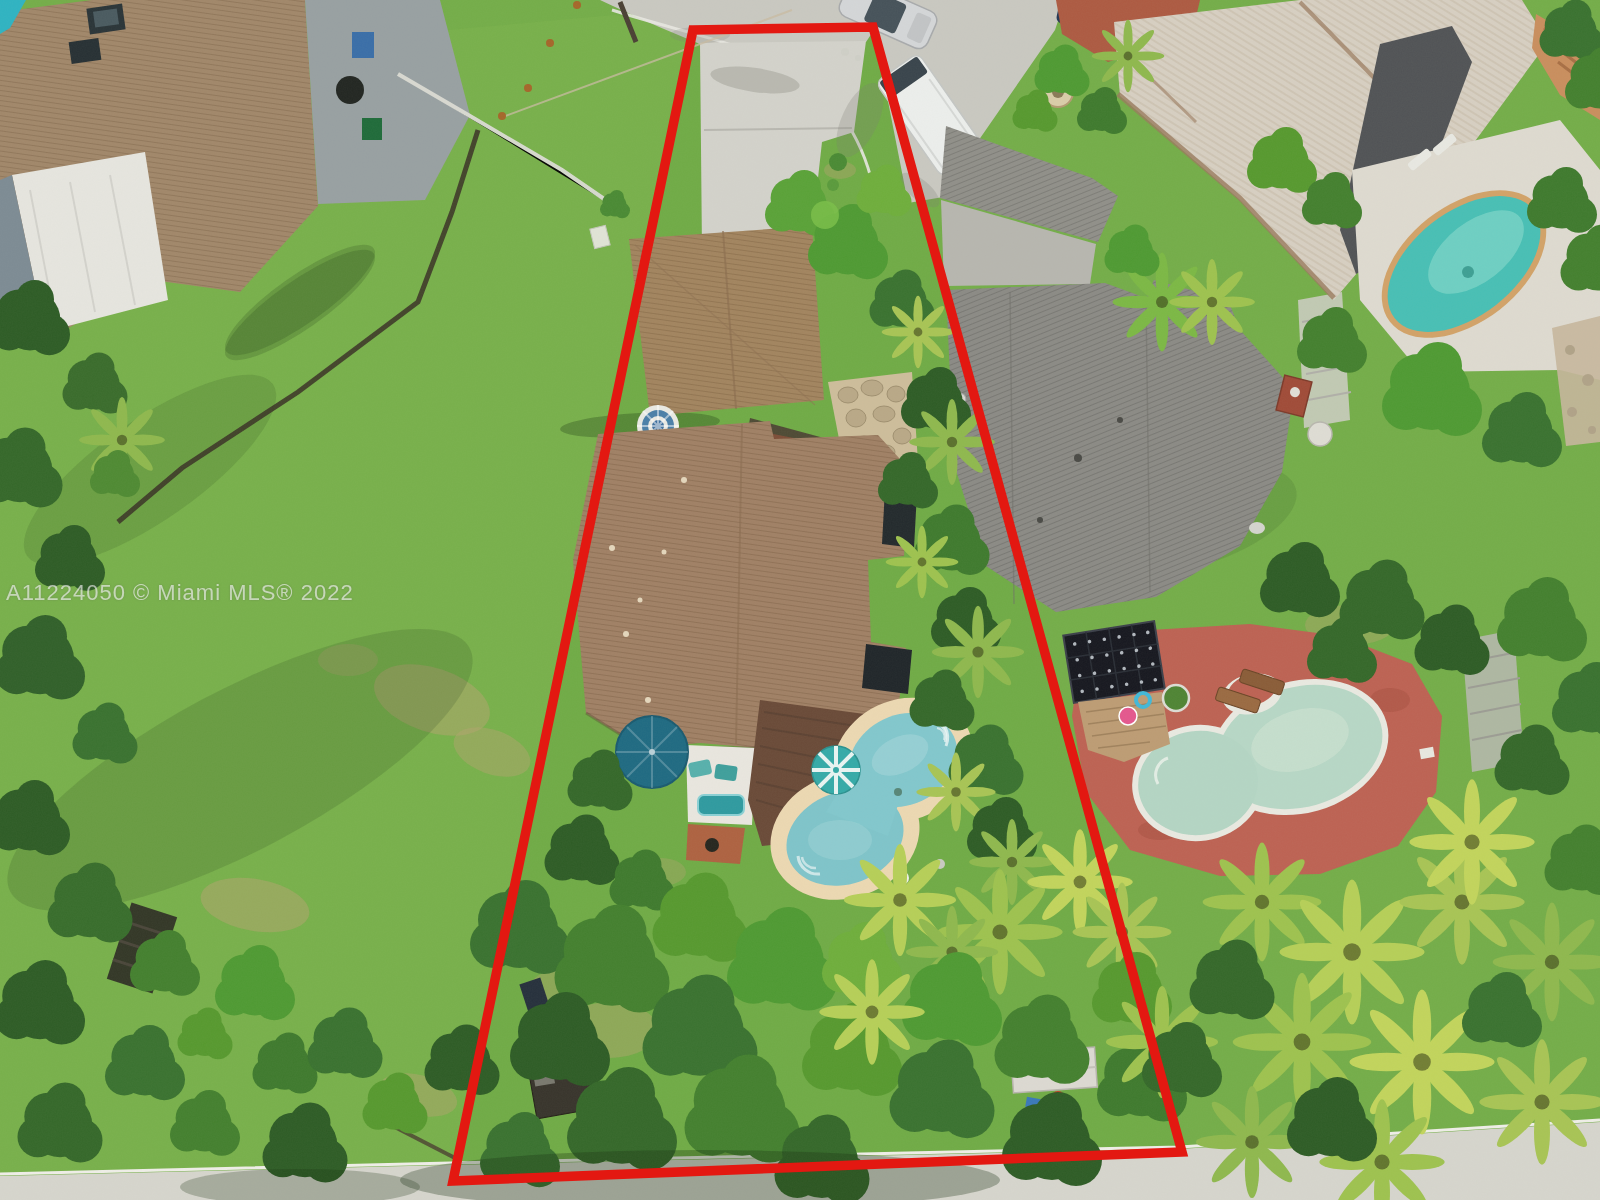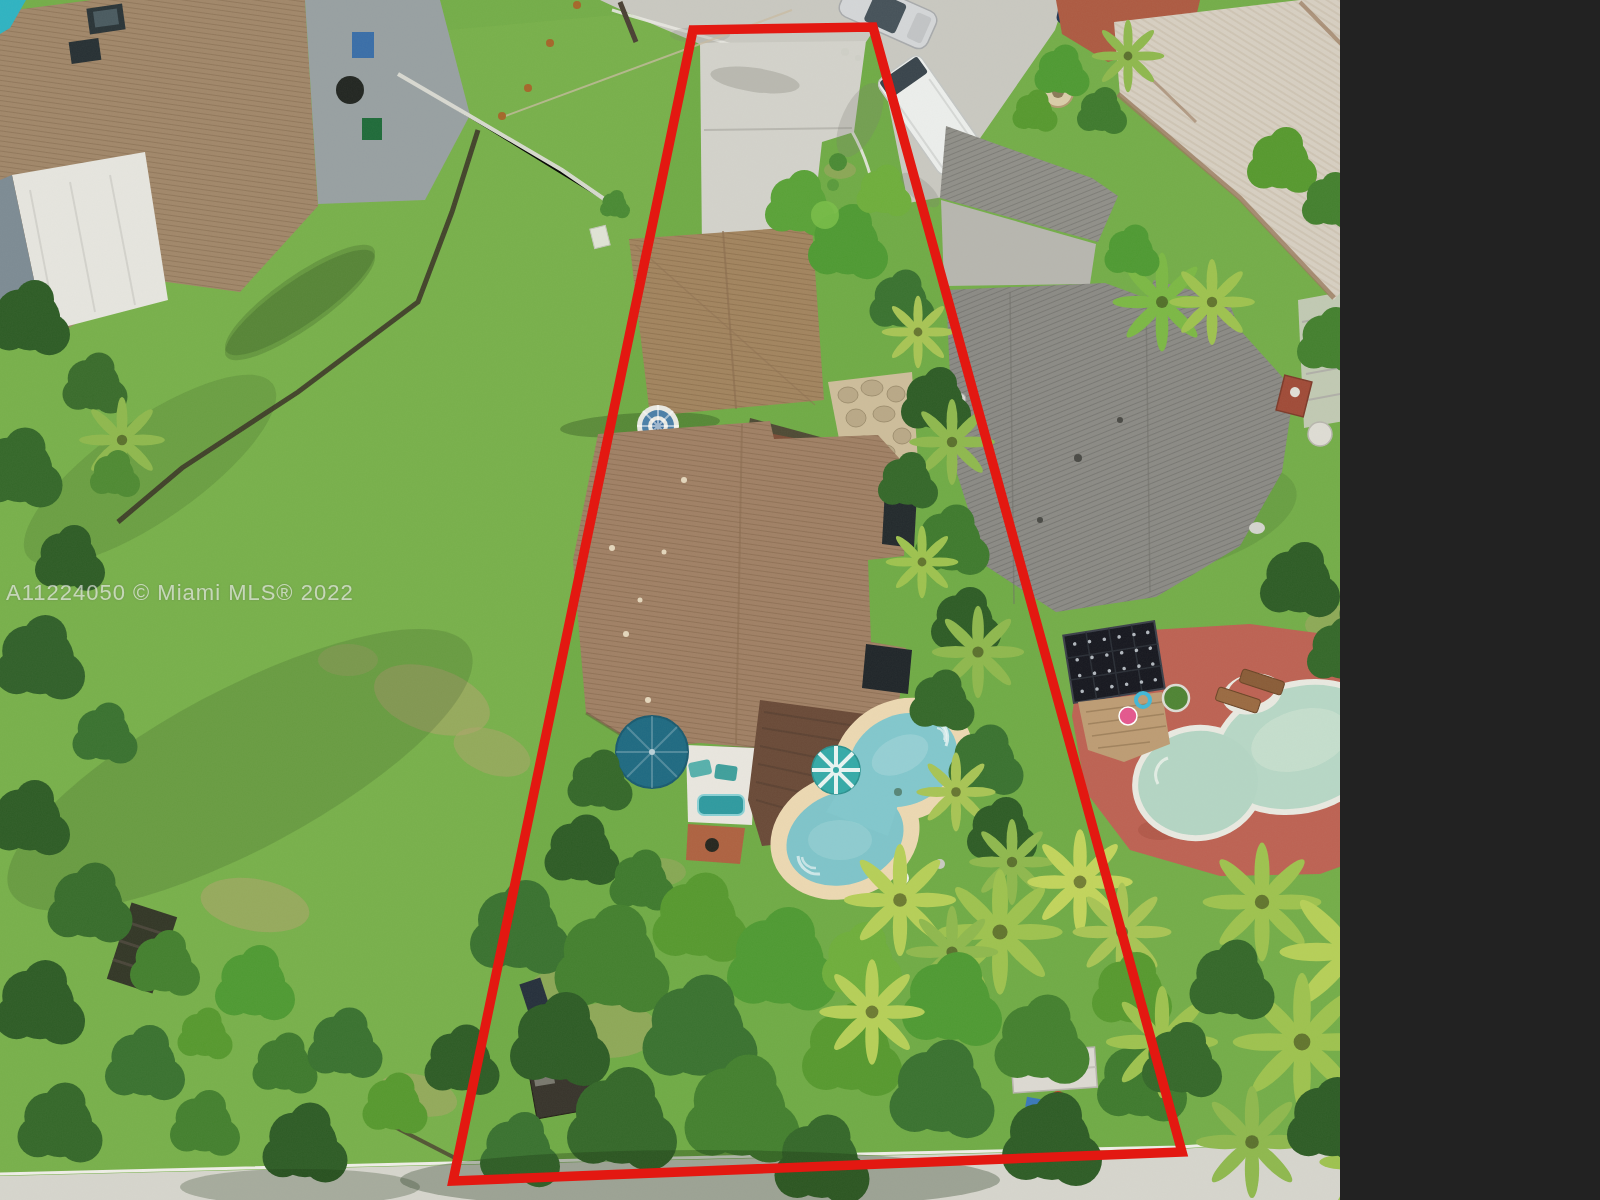--- a/index.html
+++ b/index.html
@@ -1,16 +1,16 @@
 <!DOCTYPE html>
 <html><head>
 <meta charset="utf-8">
 <style>
   html,body{margin:0;padding:0;background:#222;}
-  .stage{position:relative;width:1340px;height:1200px;overflow:hidden;
+  .stage{position:relative;width:1600px;height:1200px;overflow:hidden;
          font-family:"Liberation Sans", sans-serif;}
   .stage svg{position:absolute;left:0;top:0;display:block;}
   .watermark{position:absolute;left:6px;top:580px;font-size:22px;letter-spacing:1px;
              color:rgba(255,255,255,0.60);text-shadow:0 0 2px rgba(90,90,90,0.35);
              white-space:nowrap;user-select:none;}
 </style>
 </head>
 <body>
 
 <div class="stage">

